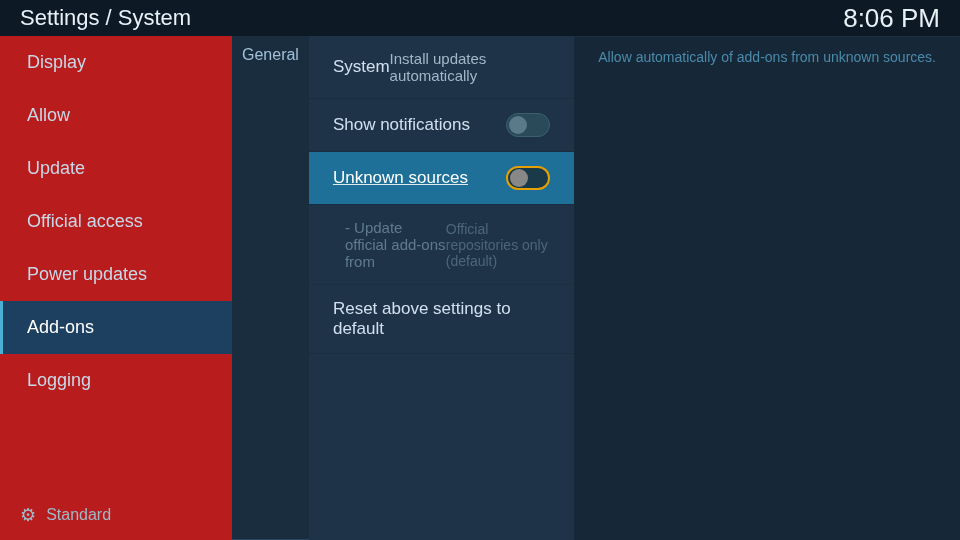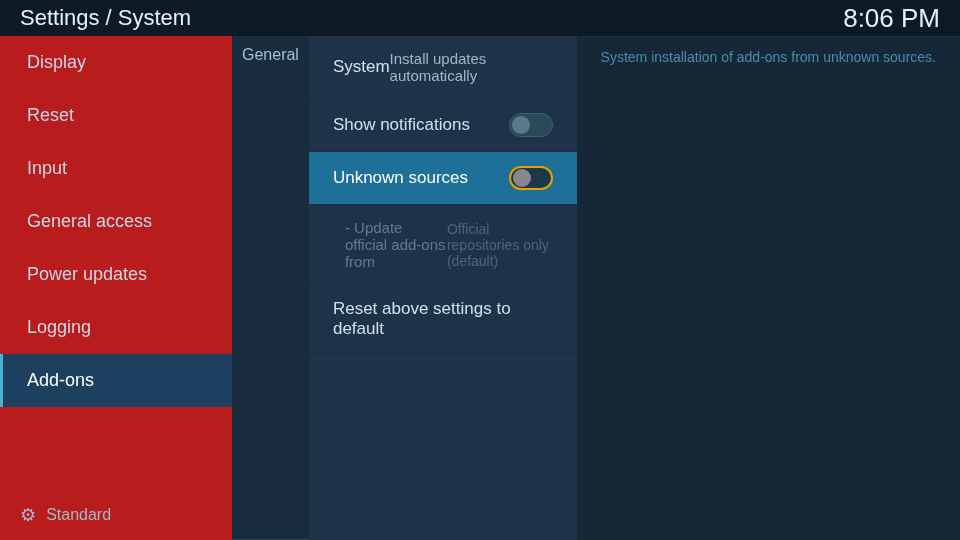--- a/index.html
+++ b/index.html
@@ -102,20 +102,21 @@
     .setting-row {
       display: flex;
       align-items: center;
       justify-content: space-between;
       padding: 14px 24px;
       border-bottom: 1px solid #1a2d3e;
       min-height: 50px;
     }
     .setting-row.highlighted {
       background: #1e7098;
+      text-decoration: underline;
     }
     .setting-row.dimmed {
       opacity: 0.6;
     }
 
     .setting-label {
       font-size: 17px;
       color: #d0e0f0;
     }
     .setting-row.highlighted .setting-label {
@@ -189,26 +190,26 @@
 
 <div class="header">
   <span class="header-title">Settings / System</span>
   <span class="header-time">8:06 PM</span>
 </div>
 
 <div class="main">
 
   <nav class="sidebar">
     <div class="sidebar-item">Display</div>
-    <div class="sidebar-item">Reset</div>
-    <div class="sidebar-item">Input</div>
-    <div class="sidebar-item">General access</div>
+    <div class="sidebar-item">Allow</div>
+    <div class="sidebar-item">Update</div>
+    <div class="sidebar-item">Official access</div>
     <div class="sidebar-item">Power updates</div>
+    <div class="sidebar-item active">Add-ons</div>
     <div class="sidebar-item">Logging</div>
-    <div class="sidebar-item active">Add-ons</div>
 
     <div class="sidebar-bottom">
       <span class="gear-icon">⚙</span>
       <span>Standard</span>
     </div>
   </nav>
 
   <div class="content">
     <div class="section-header">General</div>
 
@@ -233,16 +234,16 @@
         <span class="setting-label">- Update official add-ons from</span>
         <span class="setting-value">Official repositories only (default)</span>
       </div>
 
       <div class="setting-row">
         <span class="setting-label">Reset above settings to default</span>
       </div>
 
     </div>
 
-    <div class="footer-hint">System installation of add-ons from unknown sources.</div>
+    <div class="footer-hint">Allow automatically of add-ons from unknown sources.</div>
   </div>
 
 </div>
 
 </body></html>

